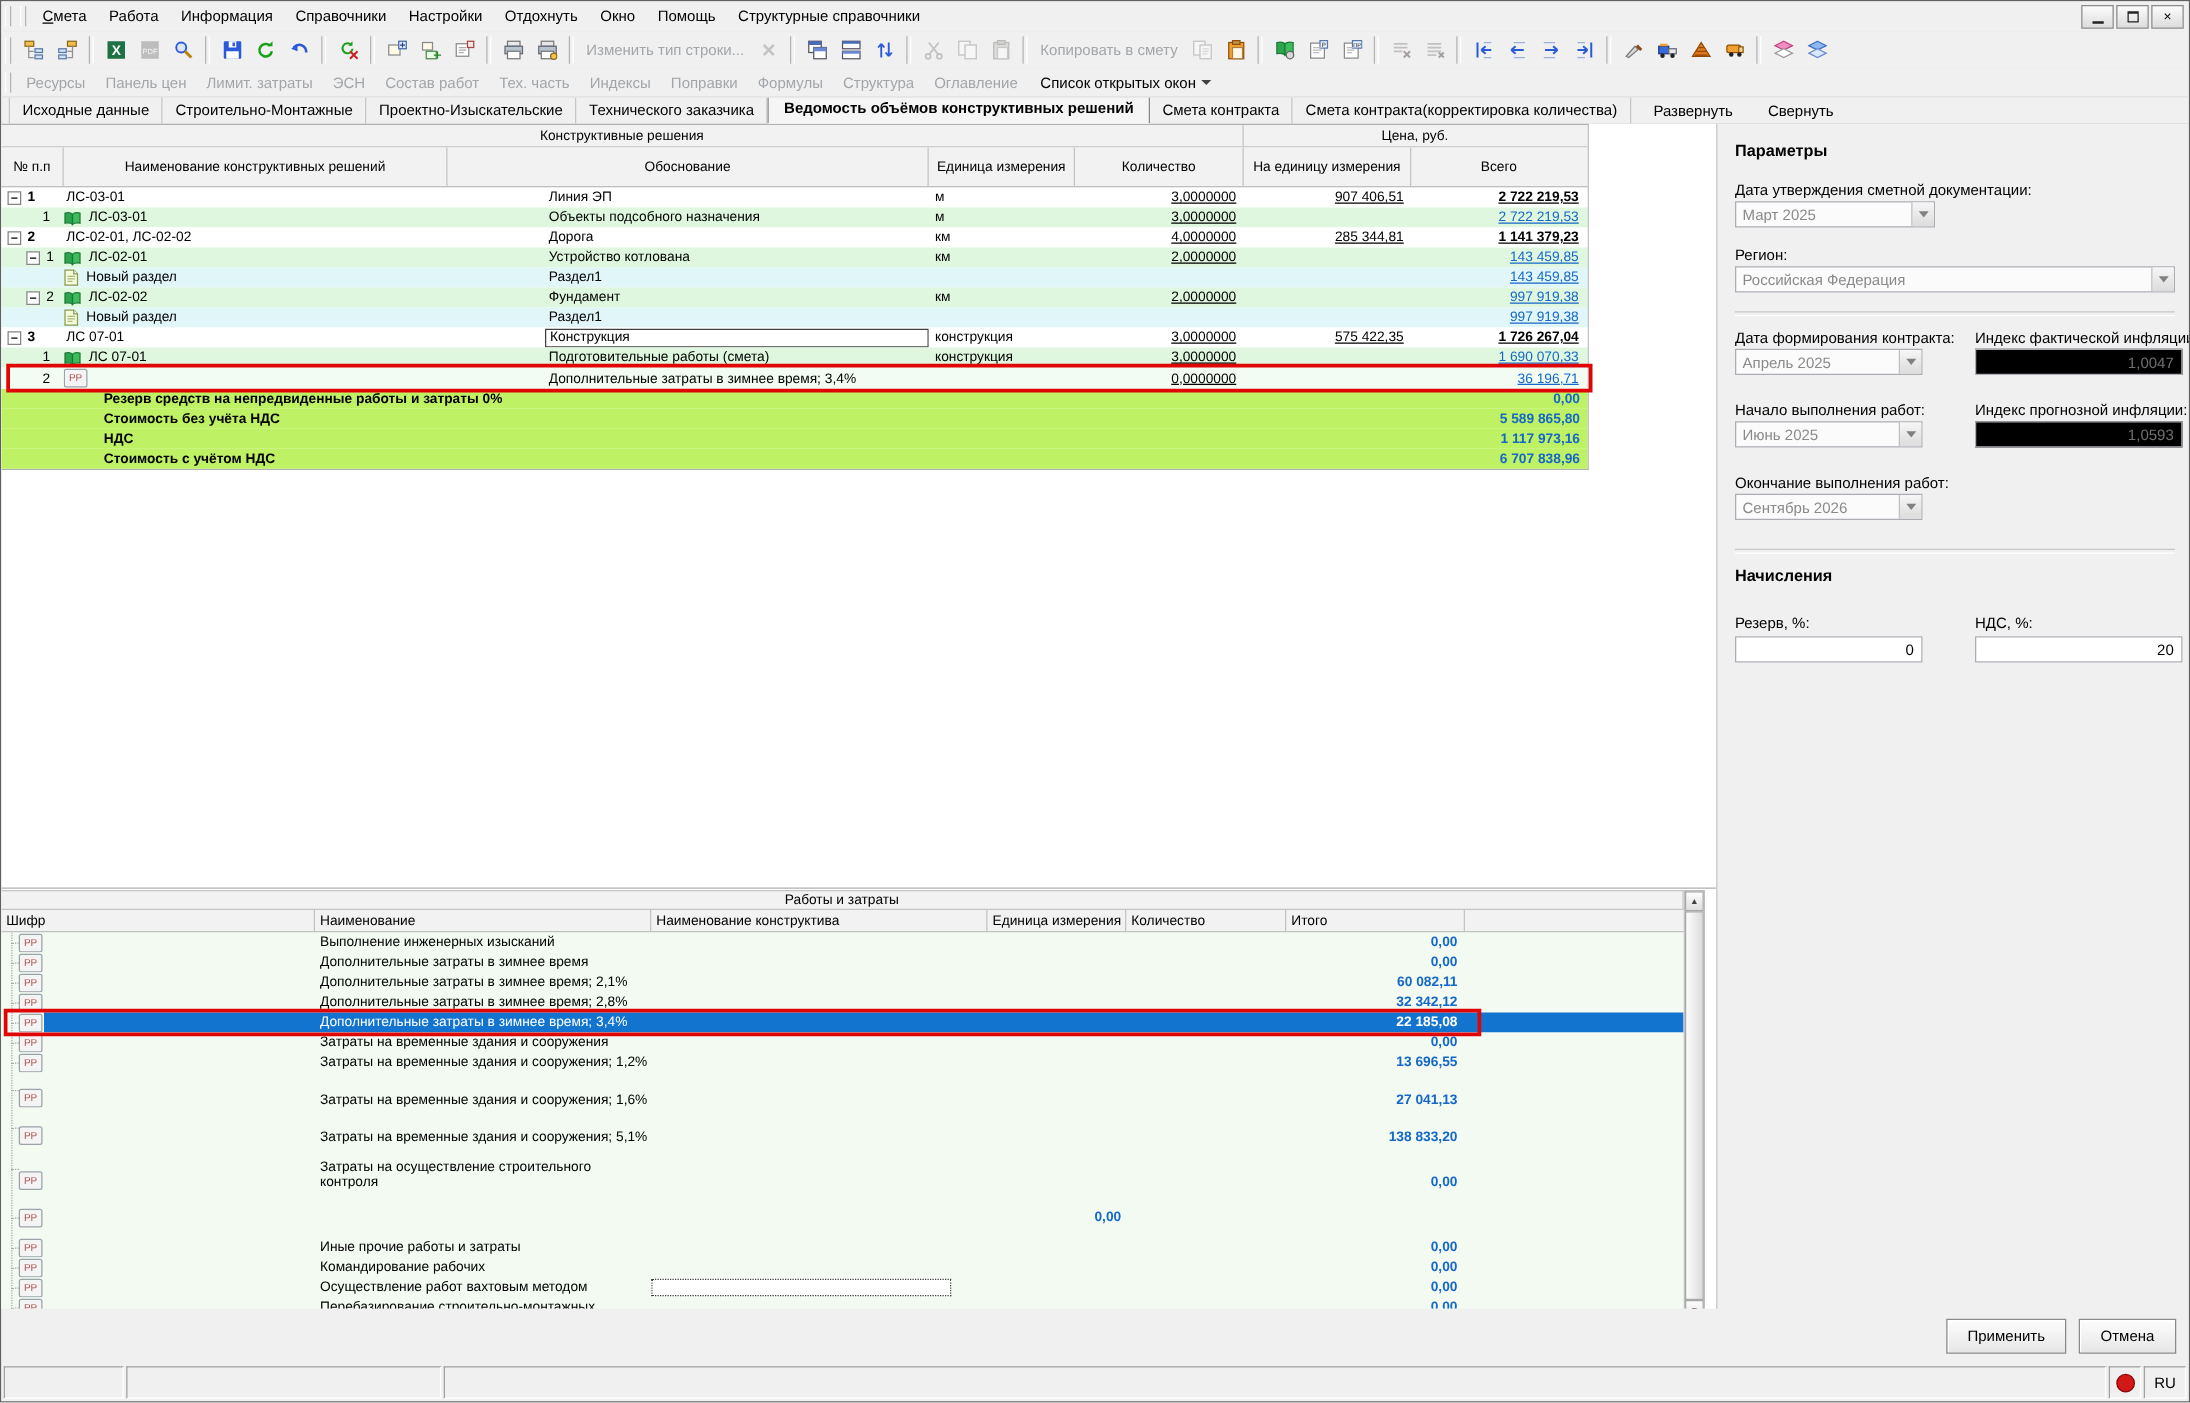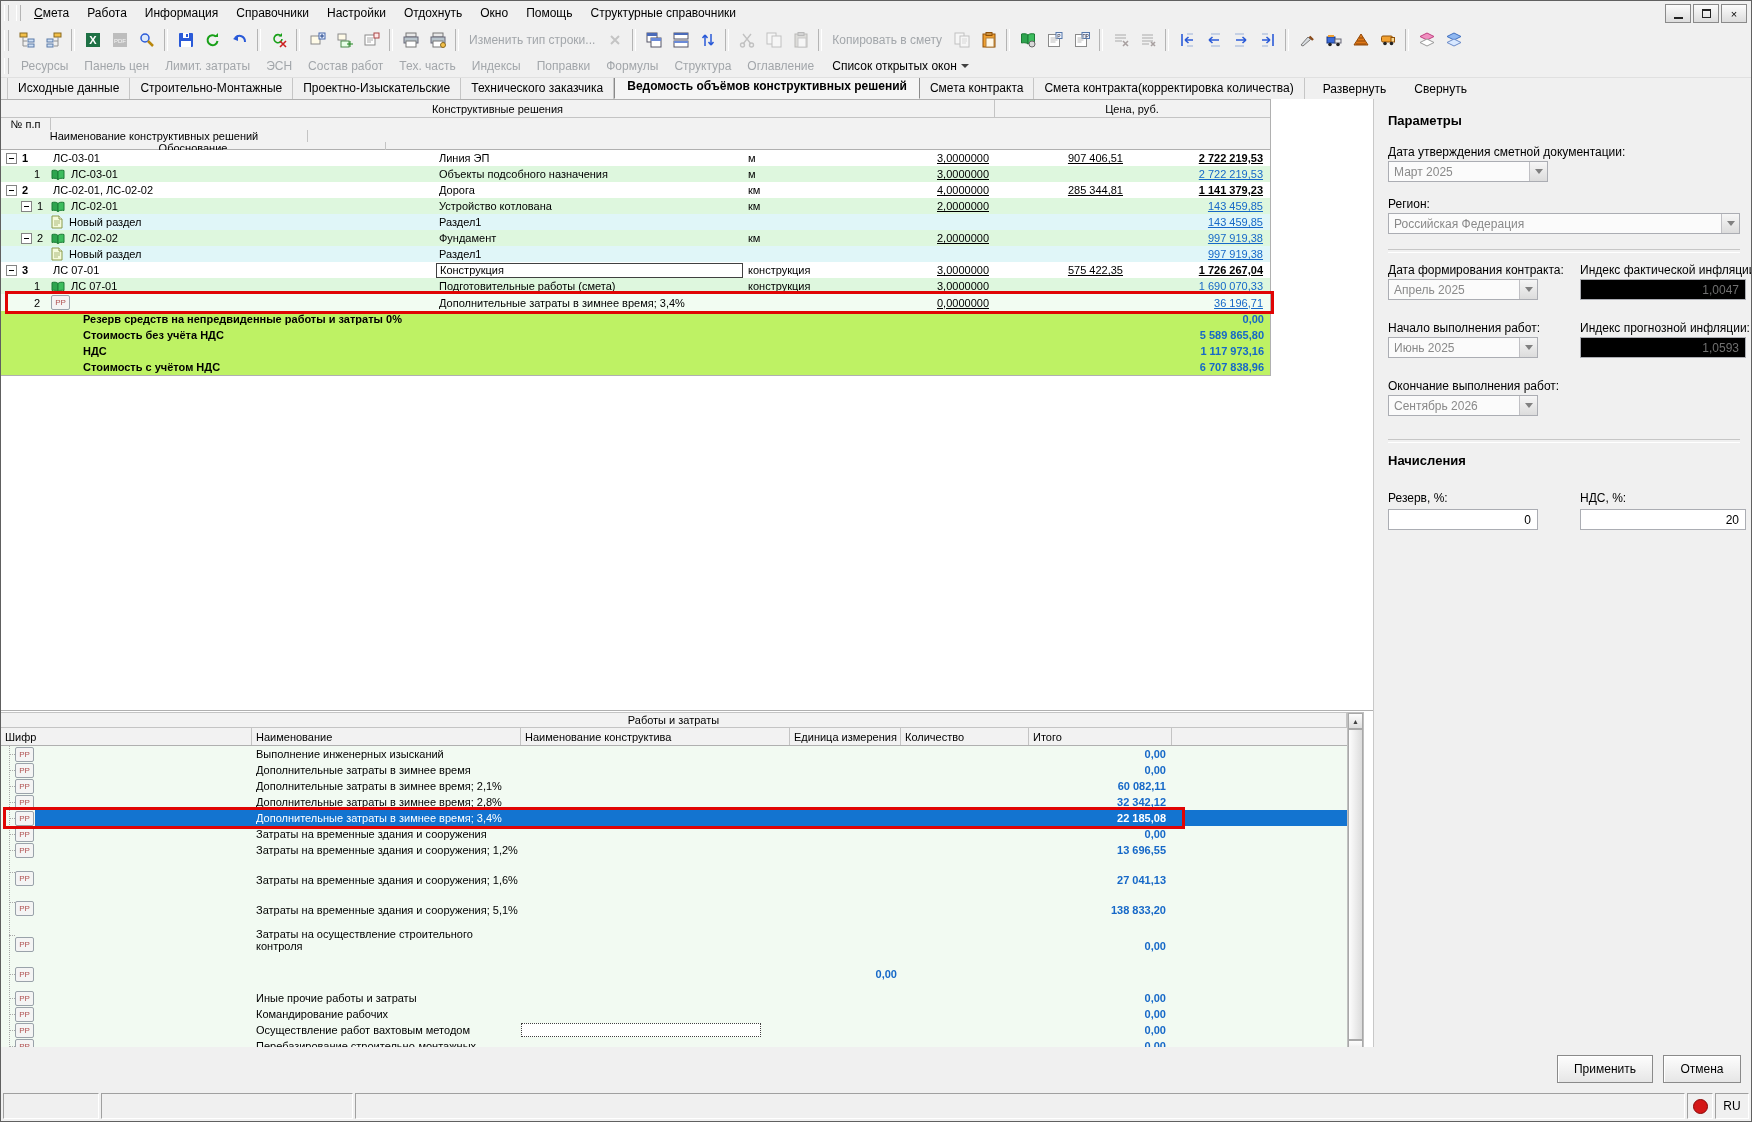--- a/index.html
+++ b/index.html
@@ -33,21 +33,21 @@
   .tab.first{border-left:1px solid #c6c6c6;margin-left:6px;}
   .tab.active{font-weight:bold;border:1px solid #8a8a8a;border-bottom:1px solid #f5f5f5;background:#f5f5f5;padding:2px 12px 4px;}
   .tab-action{font-size:12px;padding:2px 10px 3px;white-space:nowrap;margin-left:8px;}
   
   .content{position:absolute;top:98px;left:0;right:0;height:948px;}
   .client{position:absolute;left:0;top:0;width:1372px;height:948px;background:#ffffff;border-right:1px solid #d4d4d4;overflow:hidden;}
   
   .utable{position:absolute;left:0;top:0;width:1269px;border:1px solid #b0b0b0;border-left:none;}
   .ughead{display:flex;height:17px;background:#f2f2f2;border-bottom:1px solid #c4c4c4;}
   .ughead div{font-size:11px;display:flex;align-items:center;justify-content:center;border-right:1px solid #c4c4c4;box-sizing:border-box;}
-  .uchead{display:flex;height:31px;background:#f2f2f2;border-bottom:1px solid #b0b0b0;flex-direction:column;}
+  .uchead{display:flex;height:31px;background:#f2f2f2;border-bottom:1px solid #b0b0b0;}
   .uchead div{font-size:11px;display:flex;align-items:center;justify-content:center;border-right:1px solid #c4c4c4;box-sizing:border-box;text-align:center;}
   .urow{display:flex;height:16px;position:relative;font-size:11px;align-items:center;}
   .urow.h17{height:17px;}
   .ucell{height:100%;display:flex;align-items:center;box-sizing:border-box;overflow:hidden;white-space:nowrap;}
   .num-r{justify-content:flex-end;padding-right:6px;text-decoration:underline;}
   .bg-white{background:#ffffff;} .bg-green{background:#def7de;} .bg-cyan{background:#e0f6f8;} .bg-pale{background:#f2fcf2;}
   .bluev{color:#1668c8;} .boldv{font-weight:bold;color:#000;}
   .exp{width:9px;height:9px;border:1px solid #848484;background:#fff;flex:0 0 auto;display:flex;align-items:center;justify-content:center;margin-right:5px;}
   .exp::before{content:'';width:5px;height:1px;background:#000;}
   .rowicon{flex:0 0 auto;margin-right:4px;display:flex;}

